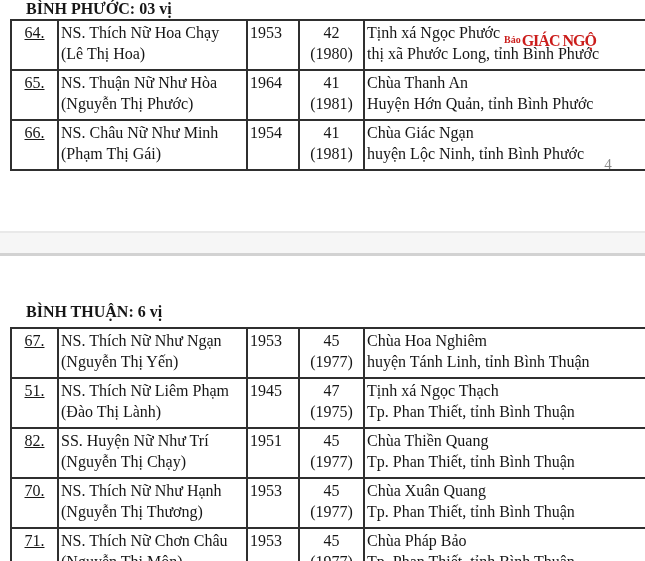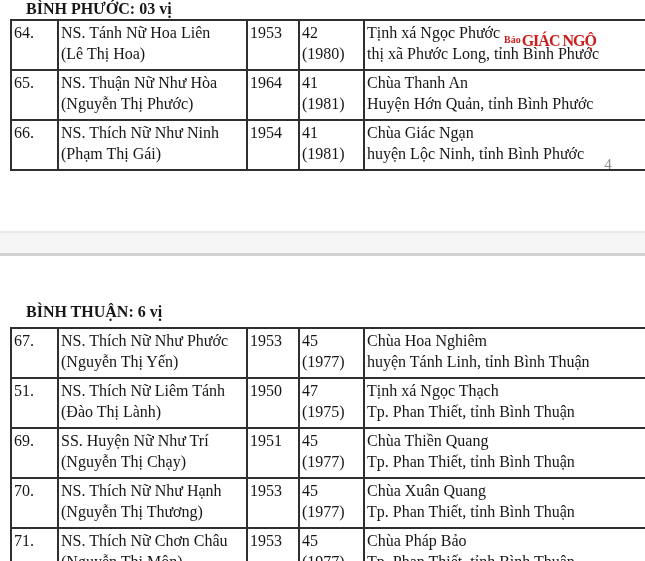--- a/index.html
+++ b/index.html
@@ -34,24 +34,24 @@
 
   table.roster td {
     border: 2px solid #2f2f2f;
     vertical-align: top;
     padding: 1px 2px 2px 2px;
     font-size: 16px;
     line-height: 21px;
     height: 45px;
     overflow: hidden;
   }
-  td.c-no     { width: 41px;  text-align: left; }
+  td.c-no     { width: 41px;  text-align: center; text-decoration: underline; }
   td.c-name   { width: 183px; padding-left: 8px; }
   td.c-year   { width: 46px;  text-align: left; }
-  td.c-age    { width: 59px;  text-align: left; }
+  td.c-age    { width: 59px;  text-align: center; }
   td.c-temple { width: 284px; padding-left: 9px; }
 
   .page-number {
     position: absolute;
     left: 598px; top: 156px;
     width: 20px;
     text-align: center;
     font-size: 15px;
     color: #8a8a8a;
   }
@@ -89,21 +89,21 @@
 
 <div class="section-title" id="title-0">BÌNH PHƯỚC: 03 vị</div>
 
 <table class="roster" id="table-0">
   <tbody>
       <tr>
         <td class="c-no">
           <div>64.</div>
         </td>
         <td class="c-name">
-          <div>NS. Tánh Nữ Hoa Liên</div>
+          <div>NS. Thích Nữ Hoa Chạy</div>
           <div>(Lê Thị Hoa)</div>
         </td>
         <td class="c-year">
           <div>1953</div>
         </td>
         <td class="c-age">
           <div>42</div>
           <div>(1980)</div>
         </td>
         <td class="c-temple">
@@ -129,21 +129,21 @@
         <td class="c-temple">
           <div>Chùa Thanh An</div>
           <div>Huyện Hớn Quản, tỉnh Bình Phước</div>
         </td>
       </tr>
       <tr>
         <td class="c-no">
           <div>66.</div>
         </td>
         <td class="c-name">
-          <div>NS. Thích Nữ Như Ninh</div>
+          <div>NS. Châu Nữ Như Minh</div>
           <div>(Phạm Thị Gái)</div>
         </td>
         <td class="c-year">
           <div>1954</div>
         </td>
         <td class="c-age">
           <div>41</div>
           <div>(1981)</div>
         </td>
         <td class="c-temple">
@@ -160,58 +160,58 @@
 
 <div class="section-title" id="title-1">BÌNH THUẬN: 6 vị</div>
 
 <table class="roster" id="table-1">
   <tbody>
       <tr>
         <td class="c-no">
           <div>67.</div>
         </td>
         <td class="c-name">
-          <div>NS. Thích Nữ Như Phước</div>
+          <div>NS. Thích Nữ Như Ngạn</div>
           <div>(Nguyễn Thị Yến)</div>
         </td>
         <td class="c-year">
           <div>1953</div>
         </td>
         <td class="c-age">
           <div>45</div>
           <div>(1977)</div>
         </td>
         <td class="c-temple">
           <div>Chùa Hoa Nghiêm</div>
           <div>huyện Tánh Linh, tỉnh Bình Thuận</div>
         </td>
       </tr>
       <tr>
         <td class="c-no">
           <div>51.</div>
         </td>
         <td class="c-name">
-          <div>NS. Thích Nữ Liêm Tánh</div>
+          <div>NS. Thích Nữ Liêm Phạm</div>
           <div>(Đào Thị Lành)</div>
         </td>
         <td class="c-year">
-          <div>1950</div>
+          <div>1945</div>
         </td>
         <td class="c-age">
           <div>47</div>
           <div>(1975)</div>
         </td>
         <td class="c-temple">
           <div>Tịnh xá Ngọc Thạch</div>
           <div>Tp. Phan Thiết, tỉnh Bình Thuận</div>
         </td>
       </tr>
       <tr>
         <td class="c-no">
-          <div>69.</div>
+          <div>82.</div>
         </td>
         <td class="c-name">
           <div>SS. Huyện Nữ Như Trí</div>
           <div>(Nguyễn Thị Chạy)</div>
         </td>
         <td class="c-year">
           <div>1951</div>
         </td>
         <td class="c-age">
           <div>45</div>

